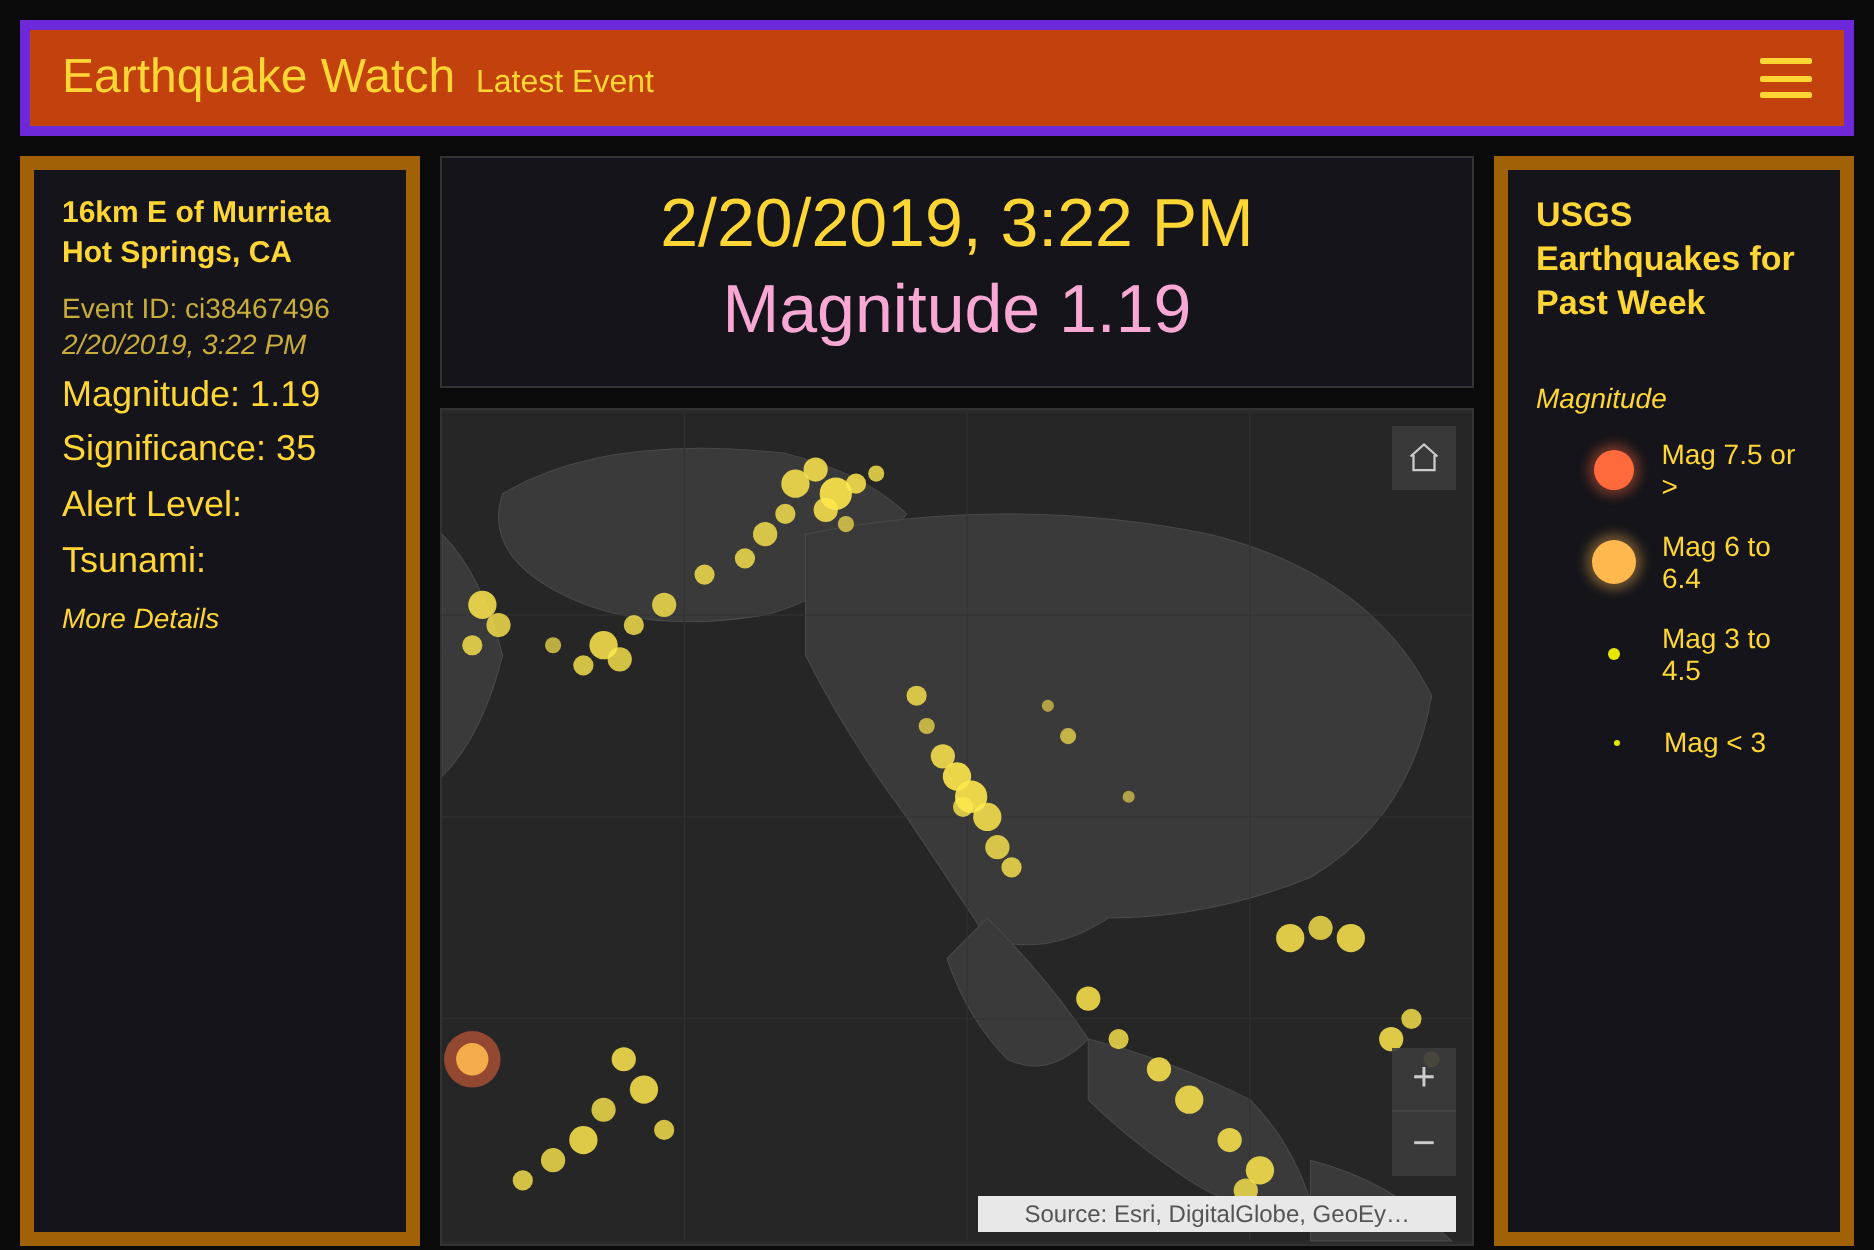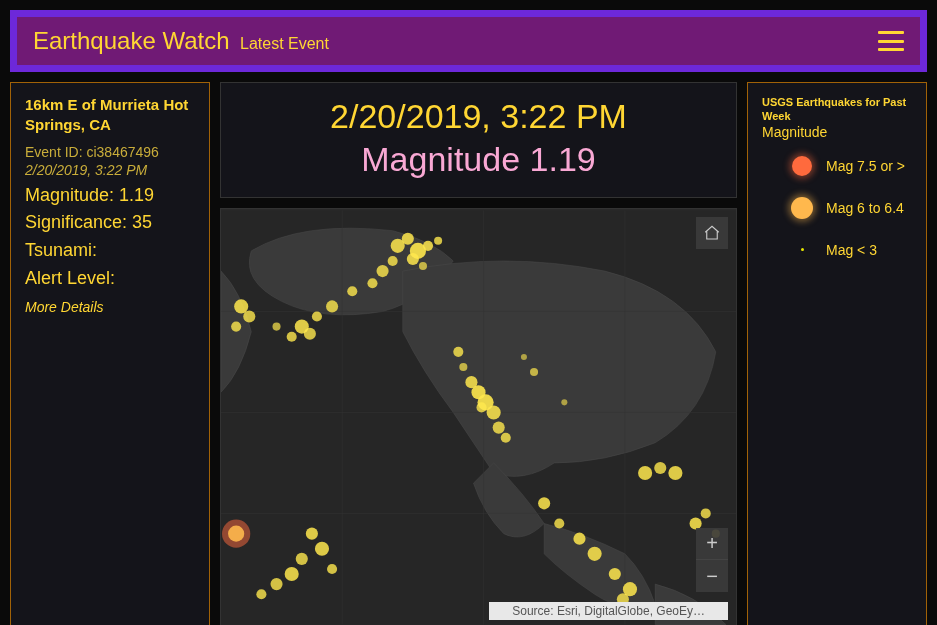--- a/index.html
+++ b/index.html
@@ -5,22 +5,22 @@
   * { box-sizing: border-box; margin: 0; padding: 0; }
   body {
     background: #0a0a0a;
     font-family: "Avenir Next", "Segoe UI", Arial, sans-serif;
     width: 937px;
     height: 625px;
     overflow: hidden;
     padding: 10px;
   }
   .header {
-    border: 7px solid #6d28d9;
-    background: #701a75;
+    border: 5px solid #6d28d9;
+    background: #c2410c;
     display: flex;
     align-items: center;
     justify-content: space-between;
     padding: 10px 16px;
     margin-bottom: 10px;
     text-align: center;
   }
   .header-title {
     color: #ffd633;
     font-size: 24px;
@@ -44,21 +44,21 @@
     height: 3px;
     background: #ffd633;
     border-radius: 1px;
   }
   .content {
     display: flex;
     gap: 10px;
     height: 545px;
   }
   .panel {
-    border: 1px solid #a16207;
+    border: 7px solid #a16207;
     background: #14141a;
     padding: 12px 14px;
     color: #ffd633;
   }
   .left-panel { width: 200px; flex-shrink: 0; }
   .center-panel { flex: 1; display: flex; flex-direction: column; gap: 10px; padding: 0; border: none; background: transparent; }
   .right-panel { width: 180px; flex-shrink: 0; }
   .event-title { font-weight: 600; font-size: 15px; line-height: 1.35; margin-bottom: 8px; }
   .event-id { font-size: 14px; color: #c9ad3a; margin-bottom: 2px; }
   .event-time { font-style: italic; font-size: 14px; color: #c9ad3a; margin-bottom: 4px; }
@@ -106,22 +106,22 @@
     bottom: 6px; right: 8px;
     background: #e8e8e8;
     color: #555;
     font-size: 12px;
     padding: 2px 23px;
     max-width: 250px;
     white-space: nowrap;
     overflow: hidden;
     text-overflow: ellipsis;
   }
-  .right-title { font-weight: 600; font-size: 11px; line-height: 1.3; margin-bottom: 0; }
-  .legend-heading { font-size: 14px; margin-bottom: 12px; }
+  .right-title { font-weight: 600; font-size: 17px; line-height: 1.3; margin-bottom: 28px; }
+  .legend-heading { font-size: 14px; margin-bottom: 12px; font-style: italic; }
   .legend-row {
     display: flex;
     align-items: center;
     gap: 10px;
     font-size: 14px;
     margin-bottom: 14px;
     padding-left: 26px;
   }
   .legend-swatch {
     width: 28px; height: 28px;
@@ -145,22 +145,22 @@
 </div>
 
 <div class="content">
 
   <div class="panel left-panel">
     <div class="event-title">16km E of Murrieta Hot Springs, CA</div>
     <div class="event-id">Event ID: ci38467496</div>
     <div class="event-time">2/20/2019, 3:22 PM</div>
     <div class="event-line">Magnitude: 1.19</div>
     <div class="event-line">Significance: 35</div>
+    <div class="event-line">Alert Level:</div>
     <div class="event-line">Tsunami:</div>
-    <div class="event-line">Alert Level:</div>
     <div class="more-details">More Details</div>
   </div>
 
   <div class="center-panel">
     <div class="banner">
       <div class="banner-line1">2/20/2019, 3:22 PM</div>
       <div class="banner-line2">Magnitude 1.19</div>
     </div>
     <div class="map-wrap">
       <svg class="map-svg" viewBox="0 0 510 410">
@@ -281,20 +281,26 @@
           <span>Mag 7.5 or &gt;</span>
         </div>
         <div class="legend-row">
           <div class="legend-swatch">
             <div class="legend-dot" style="width: 22px; height: 22px; background: rgb(255, 184, 77); box-shadow: rgba(255, 184, 77, 0.4) 0px 0px 6px 3px;"></div>
           </div>
           <span>Mag 6 to 6.4</span>
         </div>
         <div class="legend-row">
           <div class="legend-swatch">
+            <div class="legend-dot" style="width: 6px; height: 6px; background: rgb(230, 230, 0);"></div>
+          </div>
+          <span>Mag 3 to 4.5</span>
+        </div>
+        <div class="legend-row">
+          <div class="legend-swatch">
             <div class="legend-dot" style="width: 3px; height: 3px; background: rgb(230, 230, 0);"></div>
           </div>
           <span>Mag &lt; 3</span>
         </div>
       </div>
   </div>
 
 </div>
 
 </body></html>

